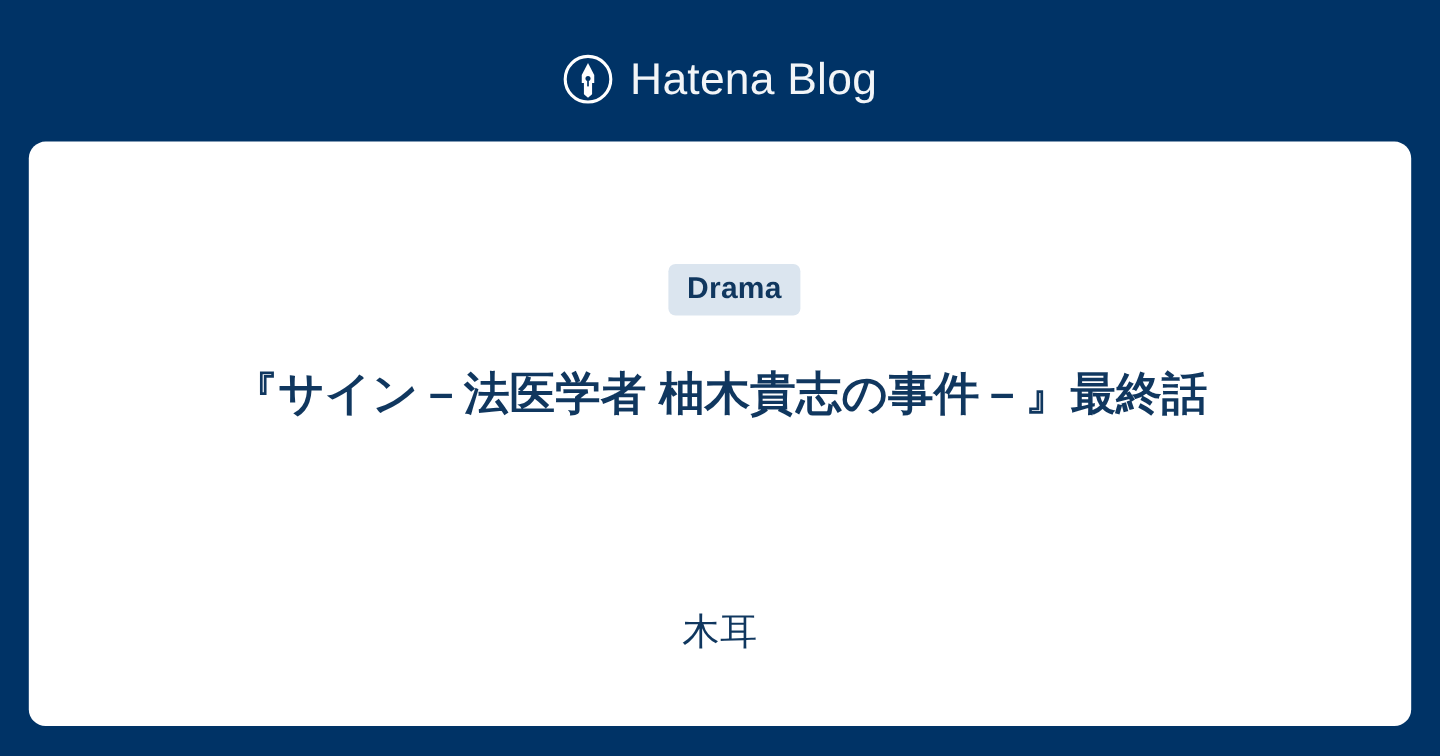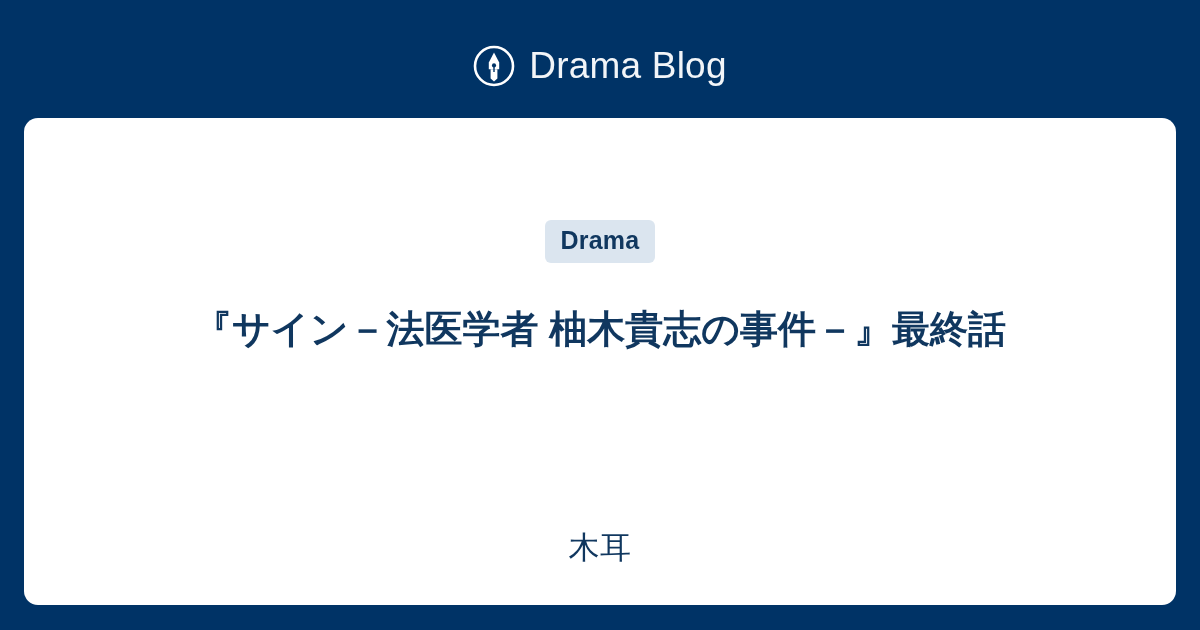--- a/index.html
+++ b/index.html
@@ -60,21 +60,21 @@
     border-radius: 14px;
     box-sizing: border-box;
     display: flex;
     flex-direction: column;
     align-items: center;
   }
 
   
   .badge-row {
     position: absolute;
-    left: 0;
+    left: 12px;
     top: 102px;
     width: 100%;
     display: flex;
     justify-content: center;
   }
   .badge {
     display: inline-block;
     background: #dbe5ef;
     color: #10375f;
     font-size: 25px;
@@ -100,21 +100,21 @@
     line-height: 1.42;
     letter-spacing: 0px;
     word-break: break-all;
   }
 
   
   .blog-name {
     position: absolute;
     left: 50%;
     transform: translateX(-50%);
-    top: 410px;
+    top: 389px;
     width: 1000px;
     text-align: center;
     color: #10375f;
     font-size: 31px;
     font-weight: 400;
     line-height: 1.3;
     letter-spacing: 0.5px;
   }
 </style>
 </head>
@@ -125,21 +125,21 @@
   <div class="brand">
     <span class="brand-icon-wrap">
       <svg class="brand-icon" viewBox="0 0 42 42" xmlns="http://www.w3.org/2000/svg" aria-hidden="true">
         <circle cx="21" cy="21" r="19" fill="none" stroke="#ffffff" stroke-width="2.6"></circle>
         <path d="M21 7.4 L26.2 17.6 L26.2 24.2 L15.8 24.2 L15.8 17.6 Z" fill="#ffffff"></path>
         <path d="M17.6 24.2 L24.4 24.2 L24.4 33.6 L21 36.4 L17.6 33.6 Z" fill="#ffffff"></path>
         <circle cx="21" cy="20.4" r="2.1" fill="#003366"></circle>
         <rect x="20.3" y="22.0" width="1.4" height="5.0" fill="#003366"></rect>
       </svg>
     </span>
-    <span class="brand-name">Drama Blog</span>
+    <span class="brand-name">Hatena Blog</span>
   </div>
 
   <div class="card">
 
     <div class="badge-row">
       <span class="badge">Drama</span>
     </div>
 
     <h1 class="entry-title">『サイン－法医学者 柚木貴志の事件－』最終話</h1>
 

